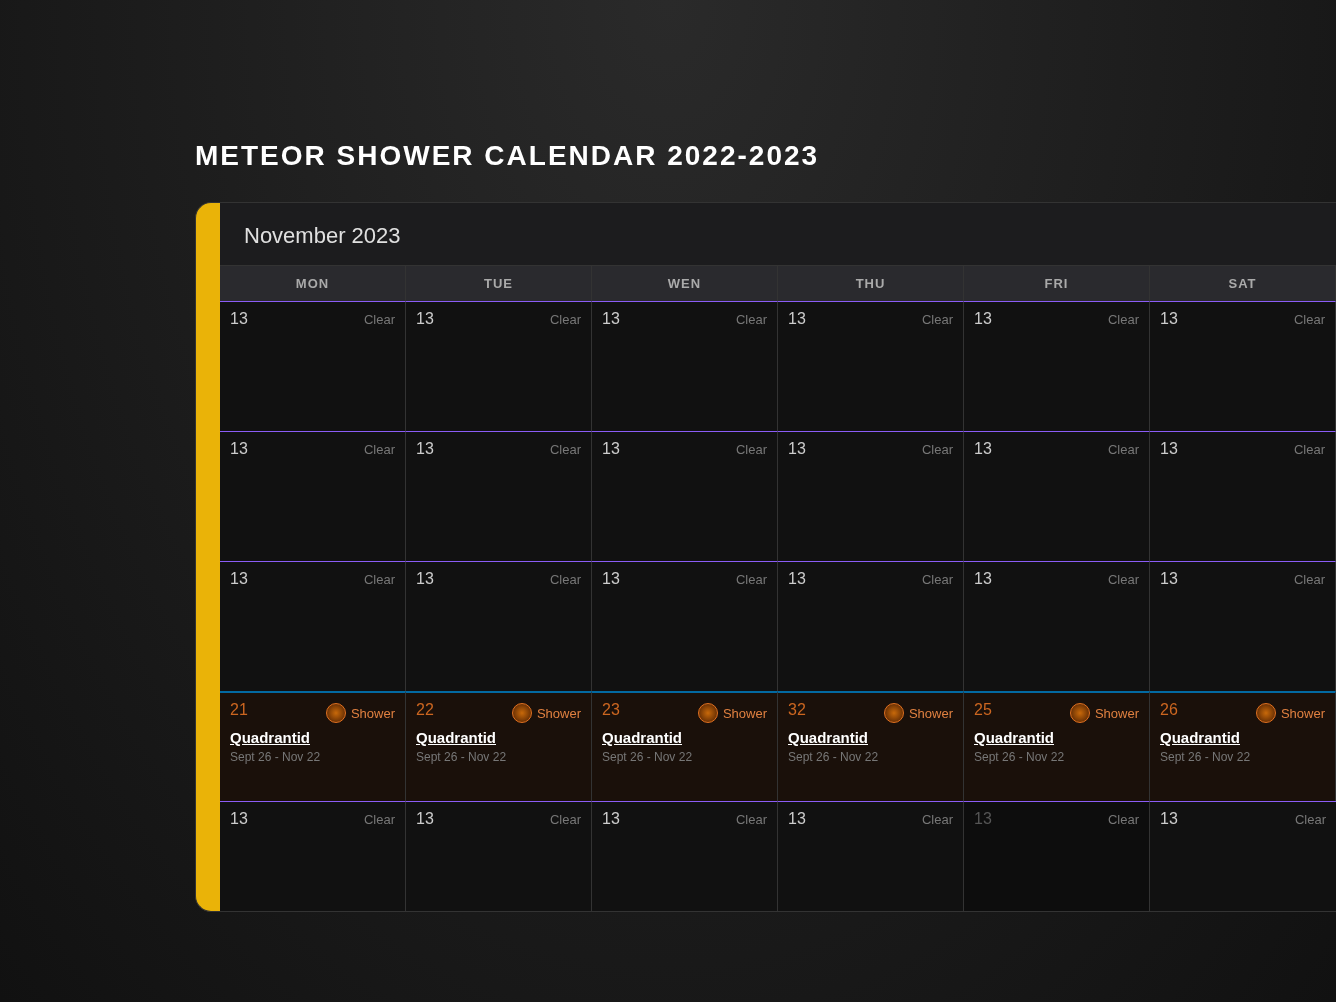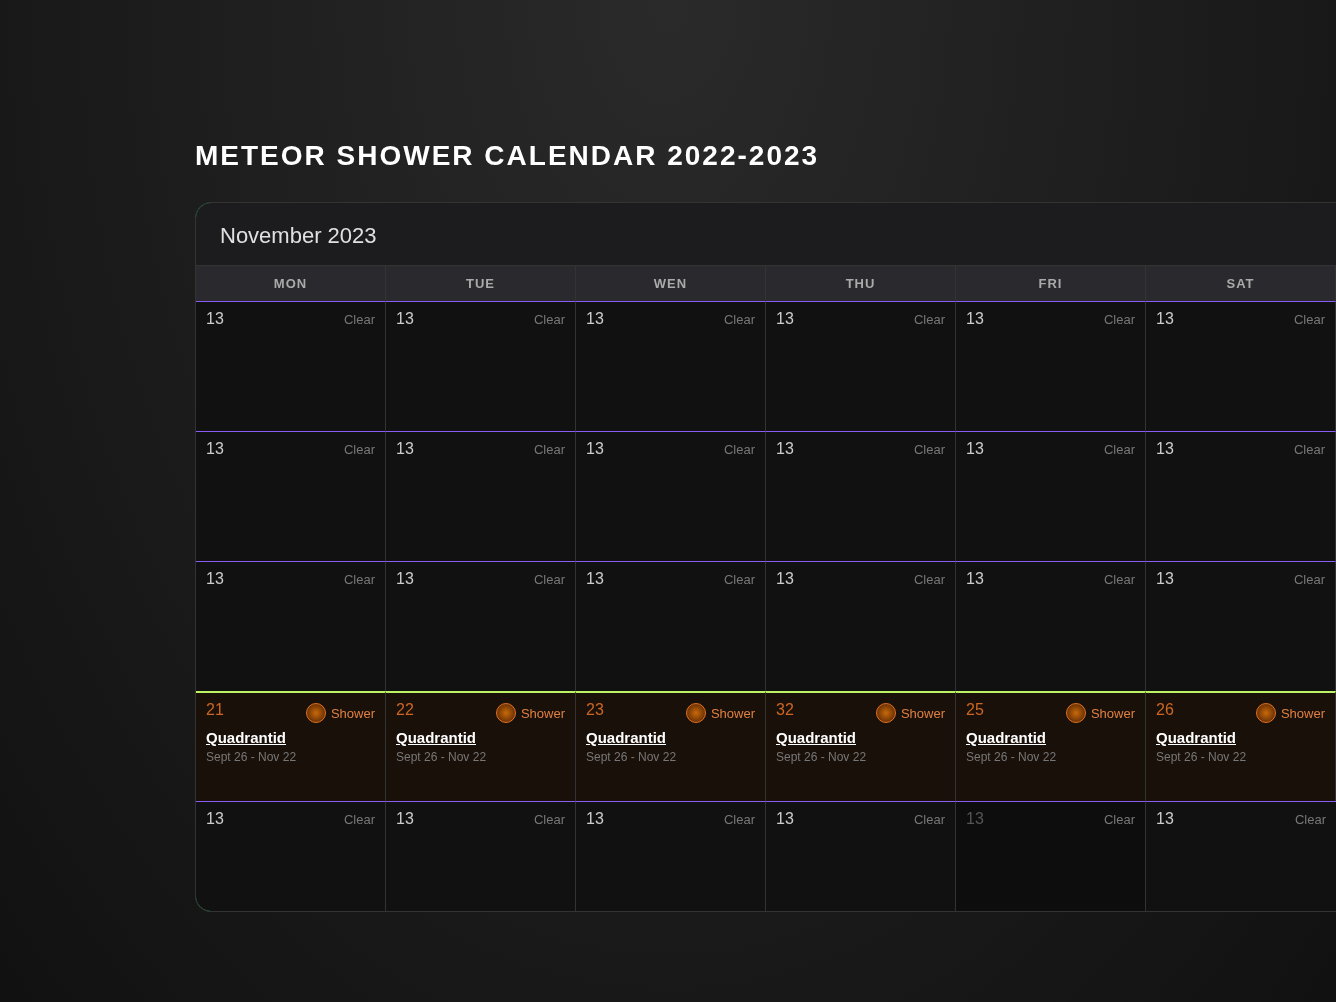--- a/index.html
+++ b/index.html
@@ -27,25 +27,26 @@
       font-weight: 800;
       letter-spacing: 2px;
       text-transform: uppercase;
       padding: 140px 0 30px 195px;
     }
 
     .calendar-container {
       position: relative;
       z-index: 2;
       margin: 0 0 0 195px;
-      background: #22c55e;
+      background: #eab308;
       border-radius: 16px 0 0 16px;
       border: 1px solid #333;
       border-right: none;
       overflow: hidden;
+      padding-left: 24px;
     }
 
     .month-header {
       padding: 20px 24px 16px;
       color: #e0e0e0;
       font-size: 22px;
       font-weight: 400;
       background: #1c1c1e;
     }
 
@@ -80,21 +81,21 @@
       vertical-align: top;
     }
 
     .day-cell:last-child {
       border-right: none;
     }
 
     .day-cell.shower-row {
       min-height: 110px;
       background: #1a100a;
-      border-top: 2px solid #bef264;
+      border-top: 2px solid #0369a1;
     }
 
     .day-cell.bottom-row {
       min-height: 110px;
     }
 
     .day-number {
       color: #ccc;
       font-size: 16px;
       font-weight: 400;

